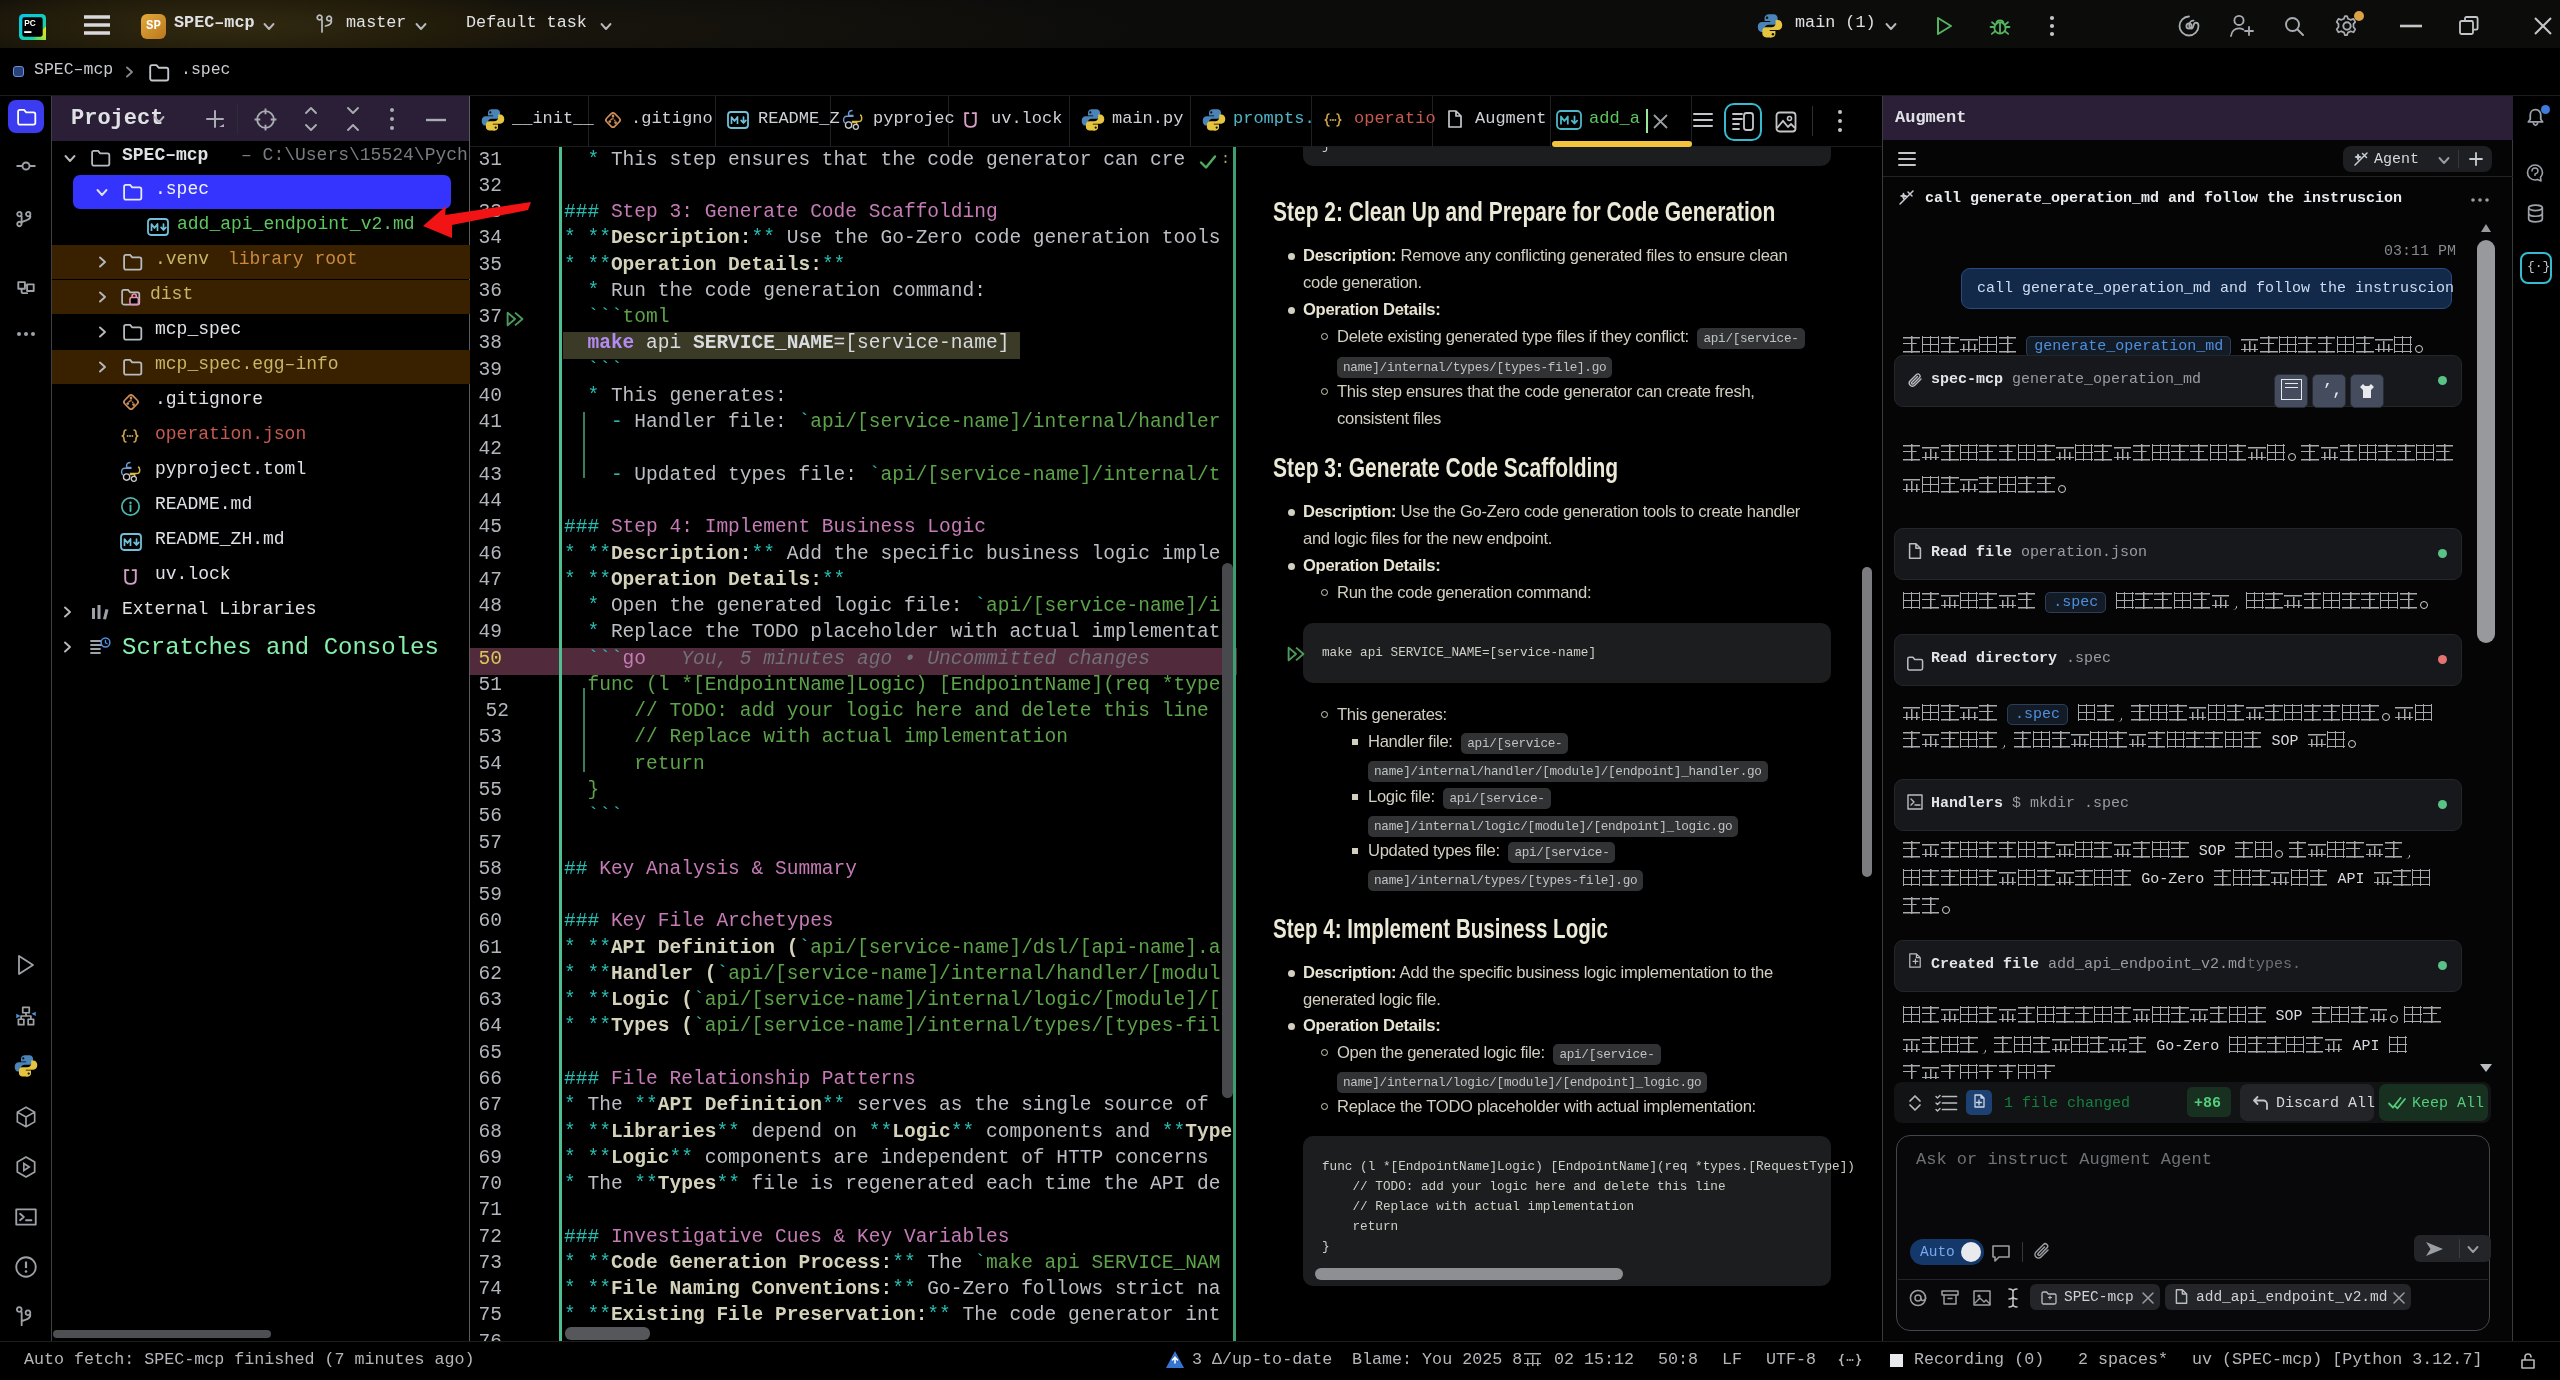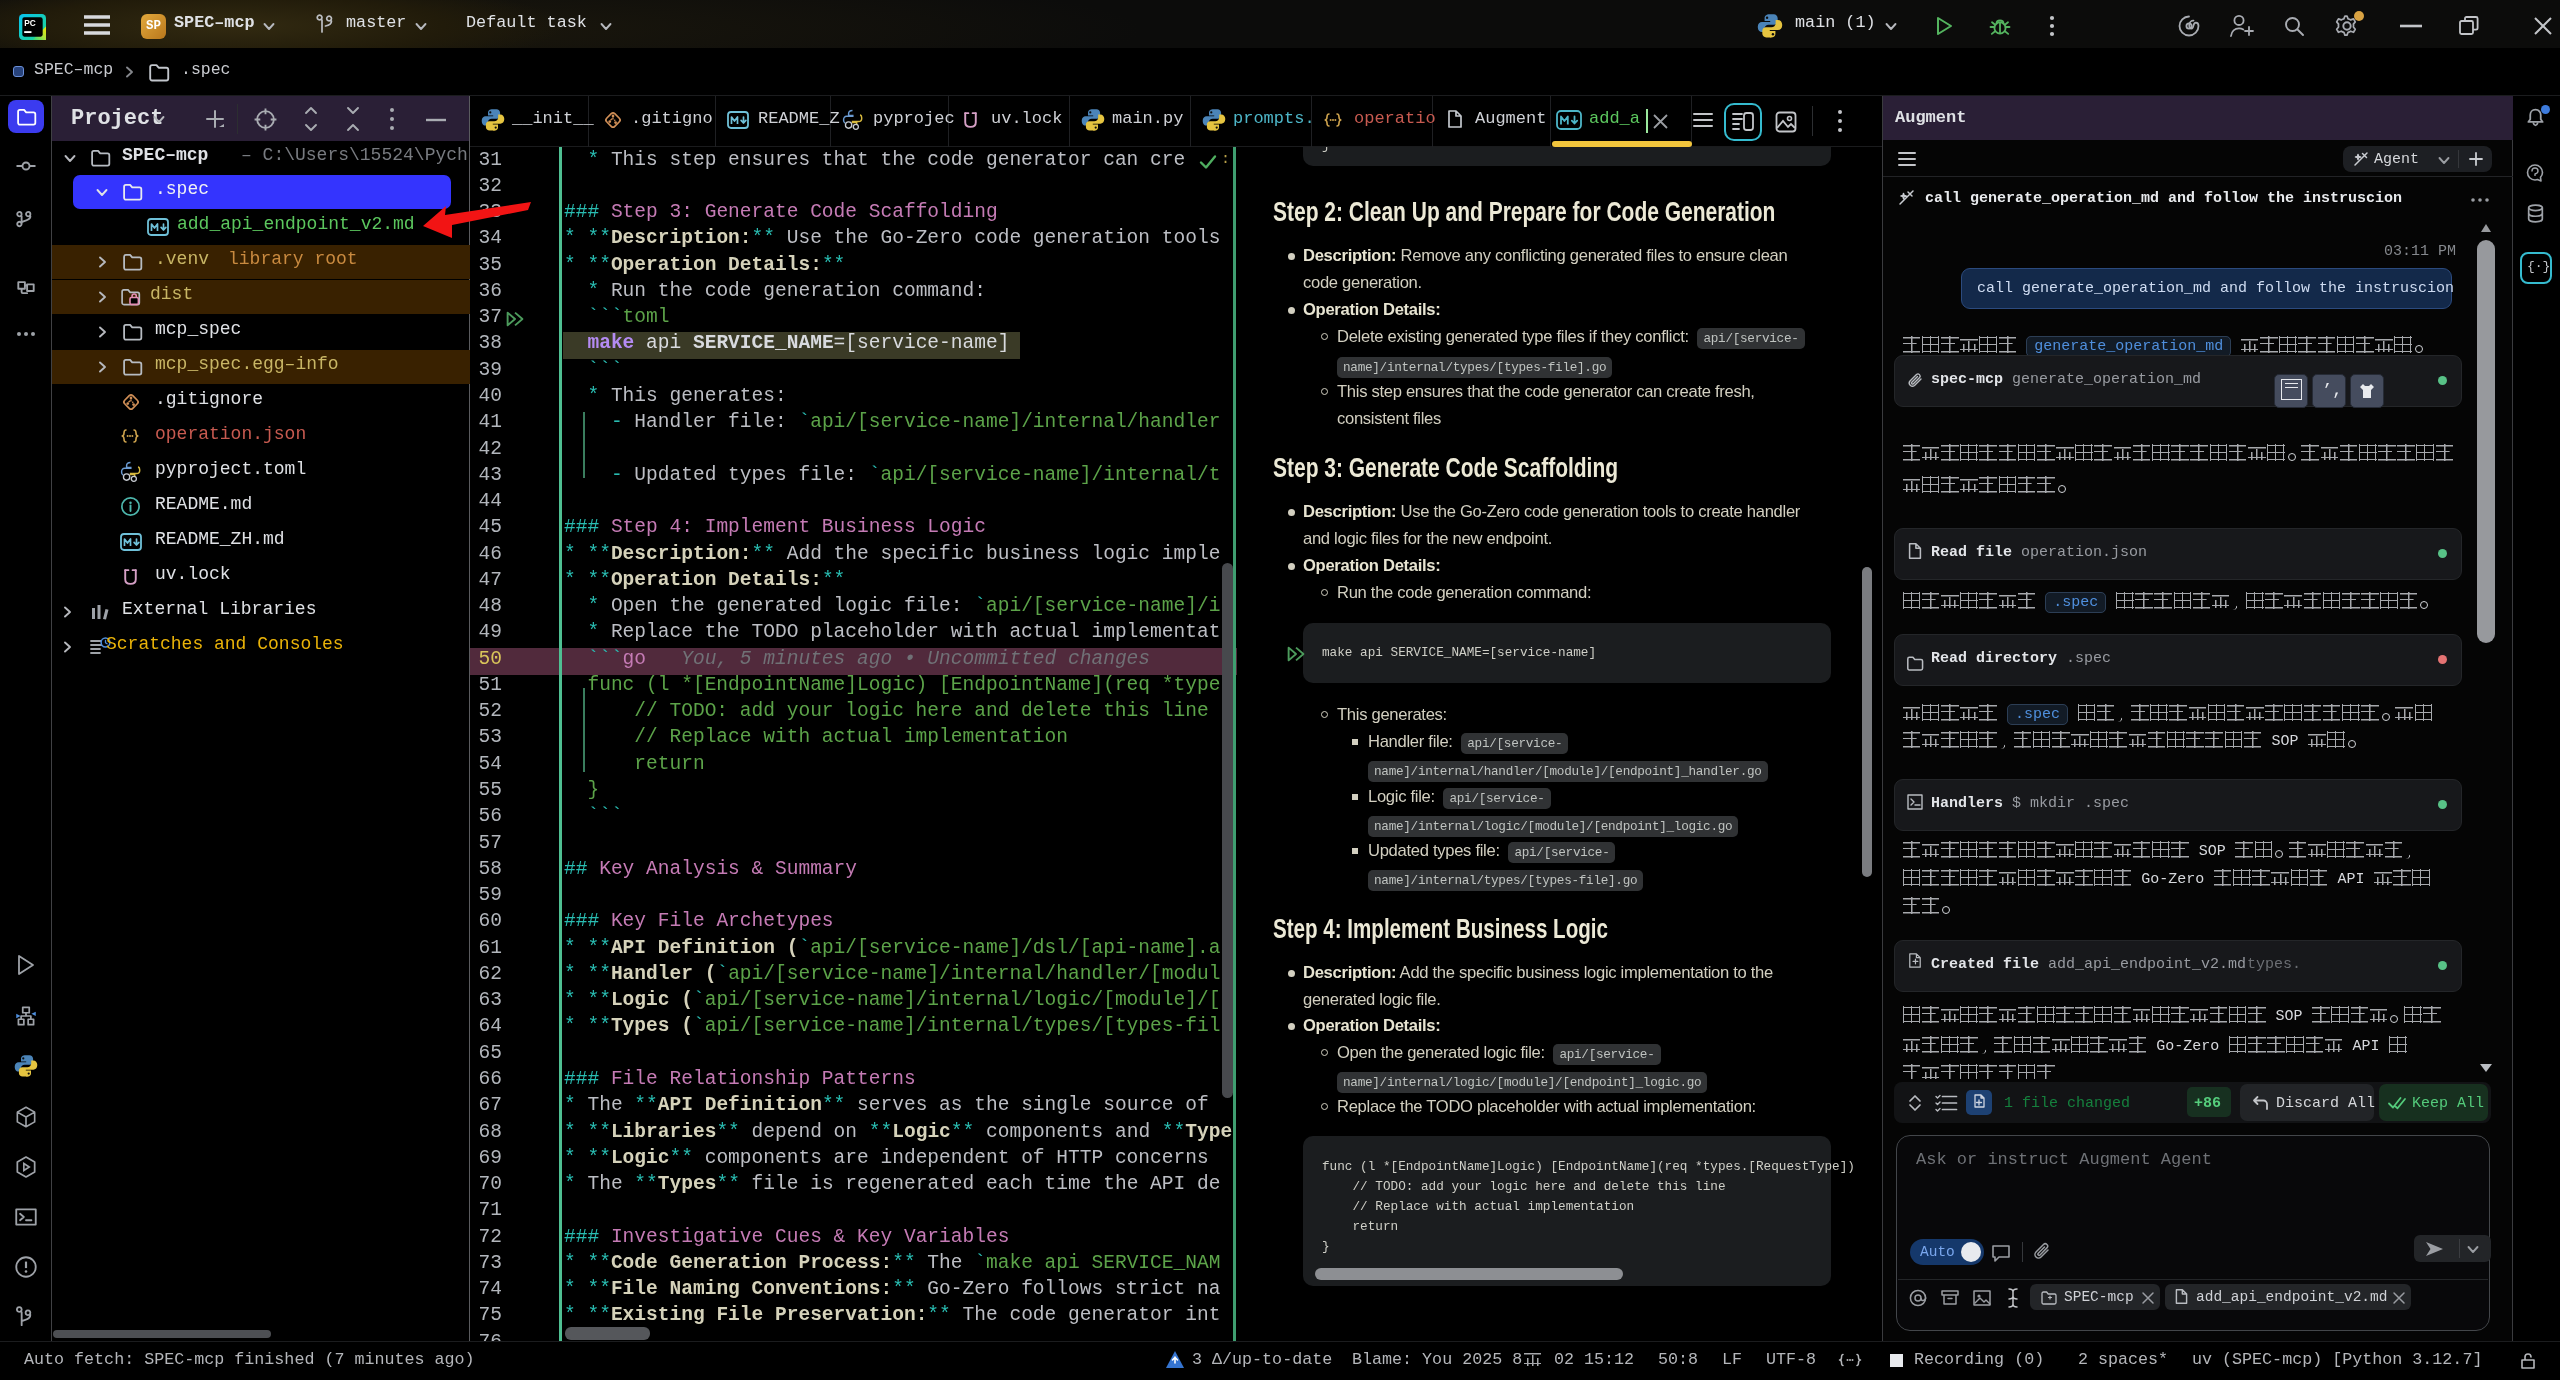--- a/index.html
+++ b/index.html
@@ -352,21 +352,21 @@
   </svg>
 <div class="abs" style="left:122px;top:599px;font-size:18px;color:#dfe1e5">External Libraries</div>
 <svg class="abs" style="left:60px;top:640px" width="14" height="14" viewBox="0 0 14 14">
     <path d="M5 2.5l5 4.5-5 4.5" stroke="#b6b8bd" stroke-width="1.9" fill="none" stroke-linecap="round" stroke-linejoin="round"></path>
   </svg>
 <svg class="abs" style="left:88px;top:635px" width="24" height="24" viewBox="0 0 24 24">
     <path d="M3 6h12M3 10h12M3 14h9M3 18h9" stroke="#9ea2a8" stroke-width="1.8" fill="none" stroke-linecap="round" stroke-linejoin="round"></path>
     <circle cx="17.5" cy="7.5" r="4.4" fill="#000" stroke="#4f8fdd" stroke-width="1.5"></circle>
     <path d="M17.5 5.5v2.2l1.6 1" stroke="#4f8fdd" stroke-width="1.3" fill="none" stroke-linecap="round" stroke-linejoin="round"></path>
   </svg>
-<div class="abs" style="left:106px;top:634px;font-size:18px;color:#eab308">Scratches and Consoles</div>
+<div class="abs" style="left:122px;top:634px;font-size:24px;color:#86efac">Scratches and Consoles</div>
 <div class="scroll" style="left:53px;top:1330px;width:218px;height:8px;border-radius:4px"></div>
 <div id="tabbar"></div>
 <div class="abs" style="left:470px;top:96px;width:119px;height:51px;border-right:1px solid #1f2023"></div>
 <svg class="abs" style="left:481px;top:108px" width="24" height="24" viewBox="0 0 24 24">
     <path d="M11.9 1.2c-3.6 0-4.9 1.6-4.9 3.6v2.6h5.2v.9H4.6c-2.1 0-3.9 1.5-3.9 4.6s1.8 4.7 3.9 4.7h2.2v-3c0-2.1 1.8-3.8 3.9-3.8h5.2c1.8 0 3.2-1.5 3.2-3.3V4.8c0-2-1.6-3.6-3.6-3.6h-3.6z" fill="#4b84b8"></path>
     <circle cx="9.3" cy="4.4" r="1.1" fill="#0c0c0c"></circle>
     <path d="M12.1 22.8c3.6 0 4.9-1.6 4.9-3.6v-2.6h-5.2v-.9h7.6c2.1 0 3.9-1.5 3.9-4.6s-1.8-4.7-3.9-4.7h-2.2v3c0 2.1-1.8 3.8-3.9 3.8h-5.2c-1.8 0-3.2 1.5-3.2 3.3v2.4c0 2 1.6 3.6 3.6 3.6h3.6z" fill="#e5c440"></path>
     <circle cx="14.7" cy="19.6" r="1.1" fill="#0c0c0c"></circle>
   </svg>
 <div class="tabt" style="left:512px;top:109px;color:#cfd1d6">__init__</div>
@@ -498,21 +498,21 @@
     <div class="lnum" style="left:0px;top:421.8px;">47</div>
     <div class="eline" style="top:421.8px"><span class="cy" style="">* **</span><span class="bd" style="">Operation Details:</span><span class="cy" style="">**</span></div>
     <div class="lnum" style="left:0px;top:448.1px;">48</div>
     <div class="eline" style="top:448.1px"><span class="cy" style="">  * </span><span>Open the generated logic file: </span><span class="cy" style="">`</span><span class="gr" style="">api/[service-name]/i</span></div>
     <div class="lnum" style="left:0px;top:474.4px;">49</div>
     <div class="eline" style="top:474.4px"><span class="cy" style="">  * </span><span>Replace the TODO placeholder with actual implementat</span></div>
     <div class="lnum" style="left:0px;top:500.6px;color:#d8c45a">50</div>
     <div class="eline" style="top:500.6px"><span class="cy" style="">  ```</span><span class="pk" style="">go</span><span class="blame" style="">   You, 5 minutes ago • Uncommitted changes</span></div>
     <div class="lnum" style="left:0px;top:526.9px;">51</div>
     <div class="eline" style="top:526.9px"><span class="gr" style="">  func (l *[EndpointName]Logic) [EndpointName](req *type</span></div>
-    <div class="lnum" style="left:0px;top:553.2px;text-align:right;">52</div>
+    <div class="lnum" style="left:7px;top:553.2px;text-align:right;">52</div>
     <div class="eline" style="top:553.2px"><span class="gr" style="">      // TODO: add your logic here and delete this line</span></div>
     <div class="lnum" style="left:0px;top:579.4px;">53</div>
     <div class="eline" style="top:579.4px"><span class="gr" style="">      // Replace with actual implementation</span></div>
     <div class="lnum" style="left:0px;top:605.7px;">54</div>
     <div class="eline" style="top:605.7px"><span class="gr" style="">      return</span></div>
     <div class="lnum" style="left:0px;top:632.0px;">55</div>
     <div class="eline" style="top:632.0px"><span class="gr" style="">  }</span></div>
     <div class="lnum" style="left:0px;top:658.2px;">56</div>
     <div class="eline" style="top:658.2px"><span class="cy" style="">  ```</span></div>
     <div class="lnum" style="left:0px;top:684.5px;">57</div>

